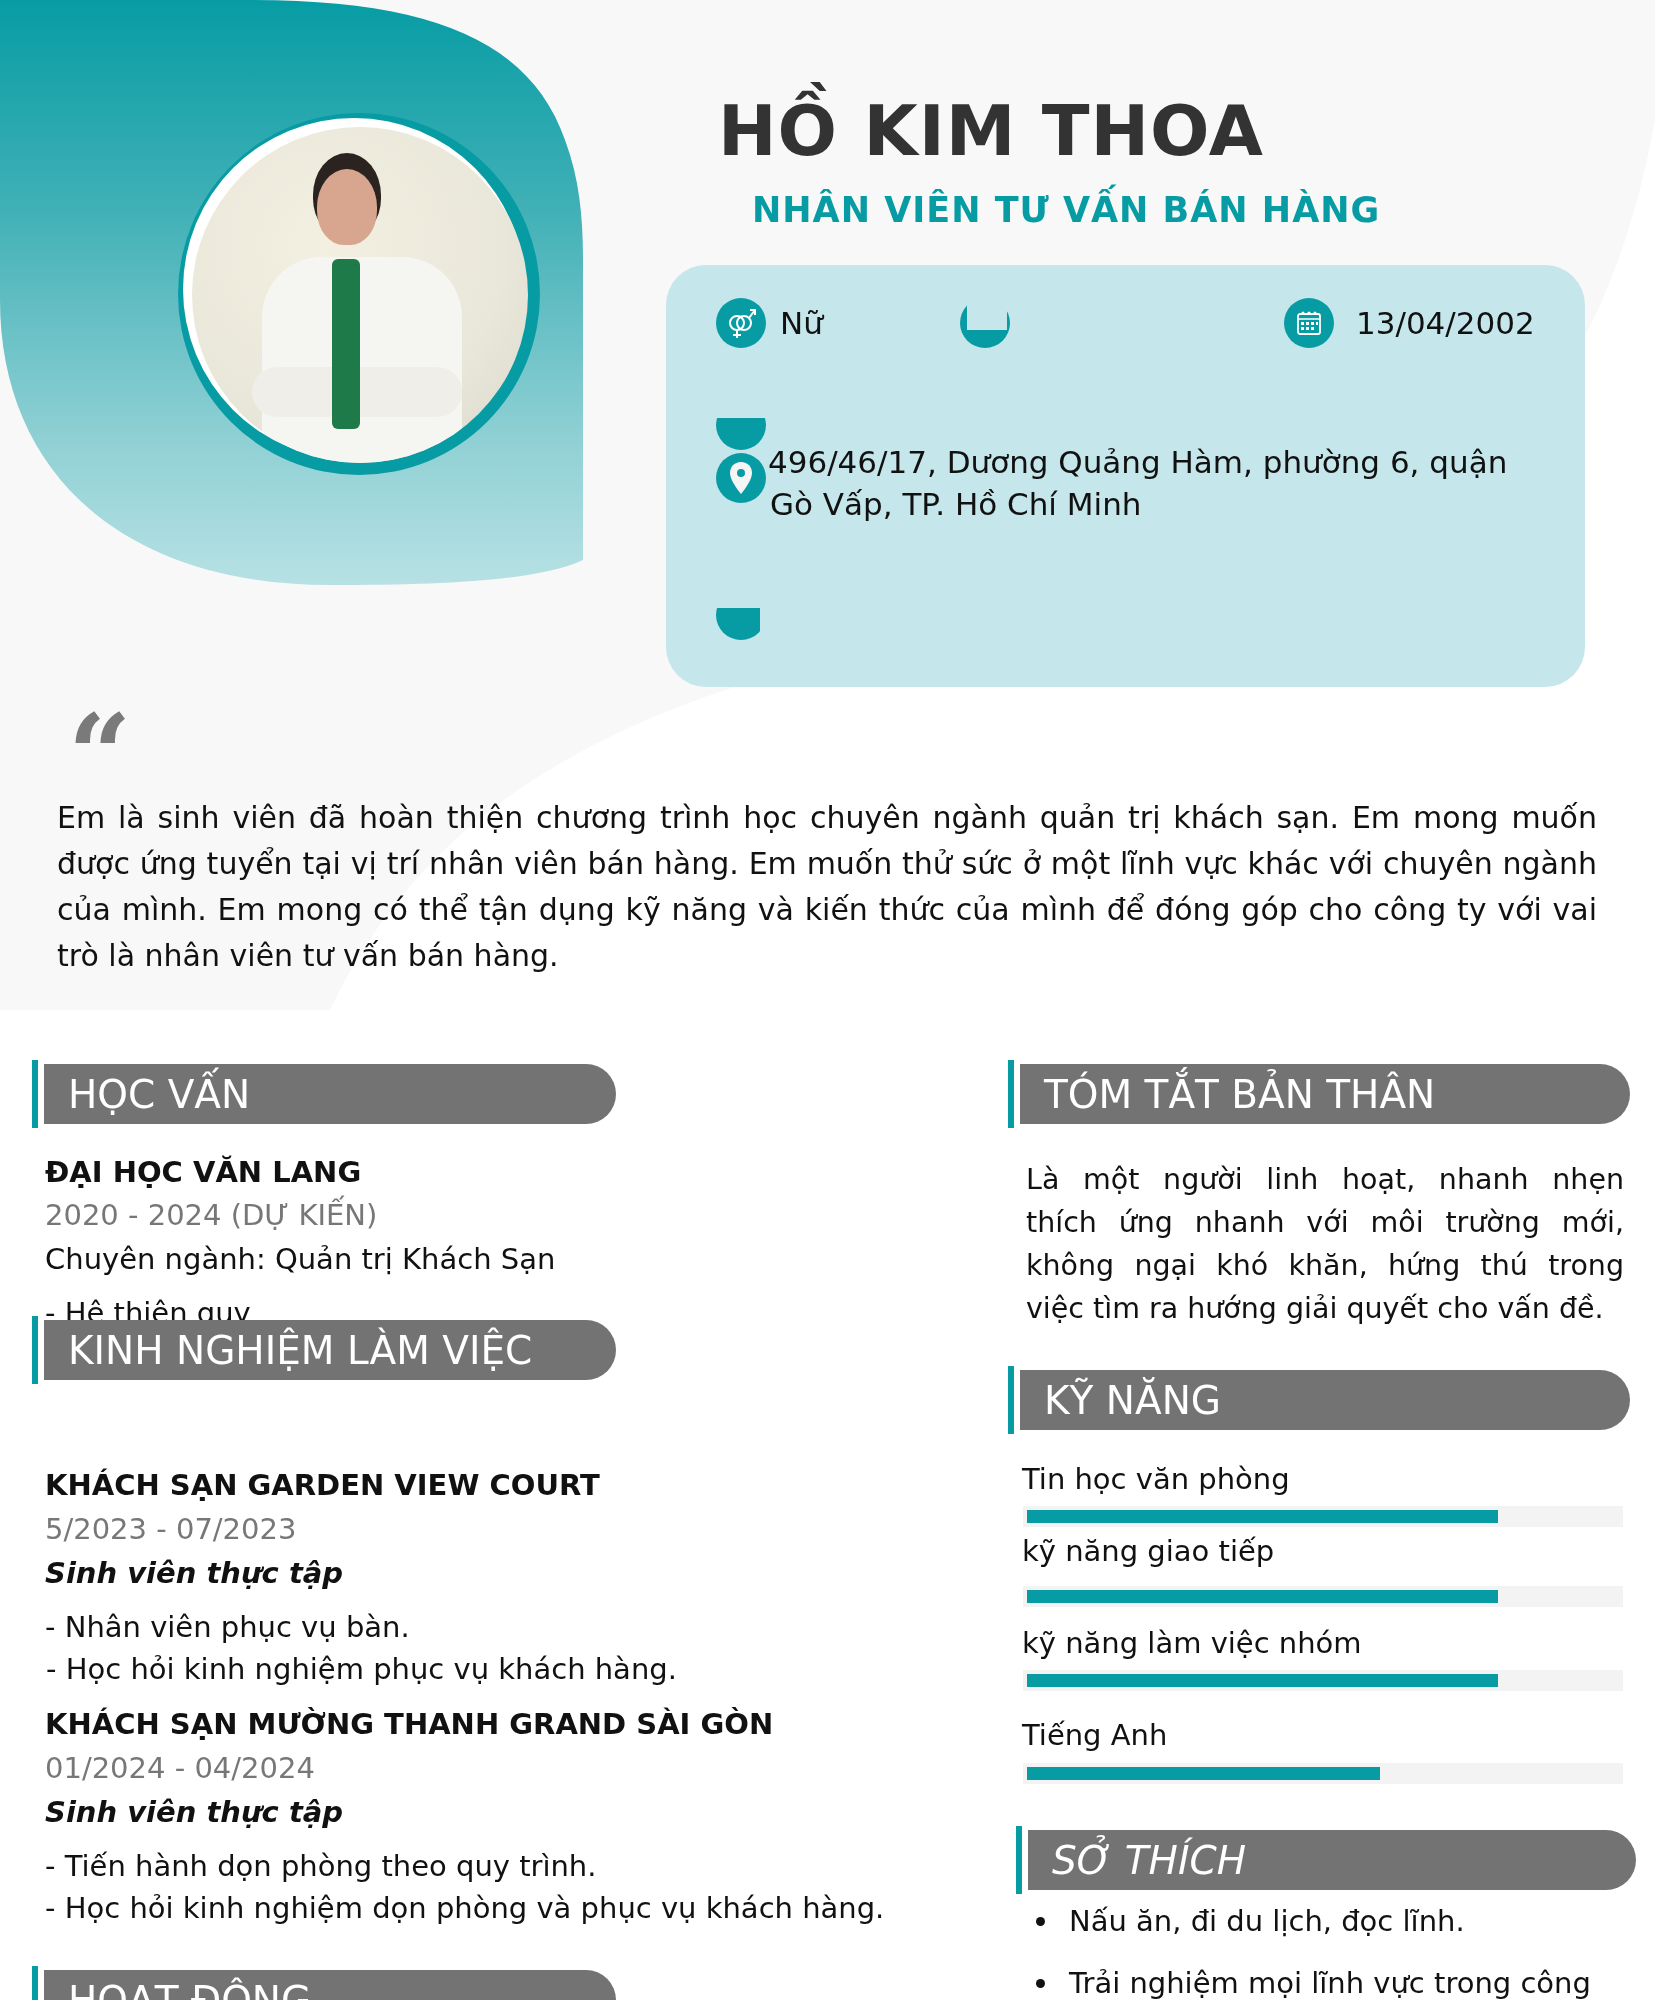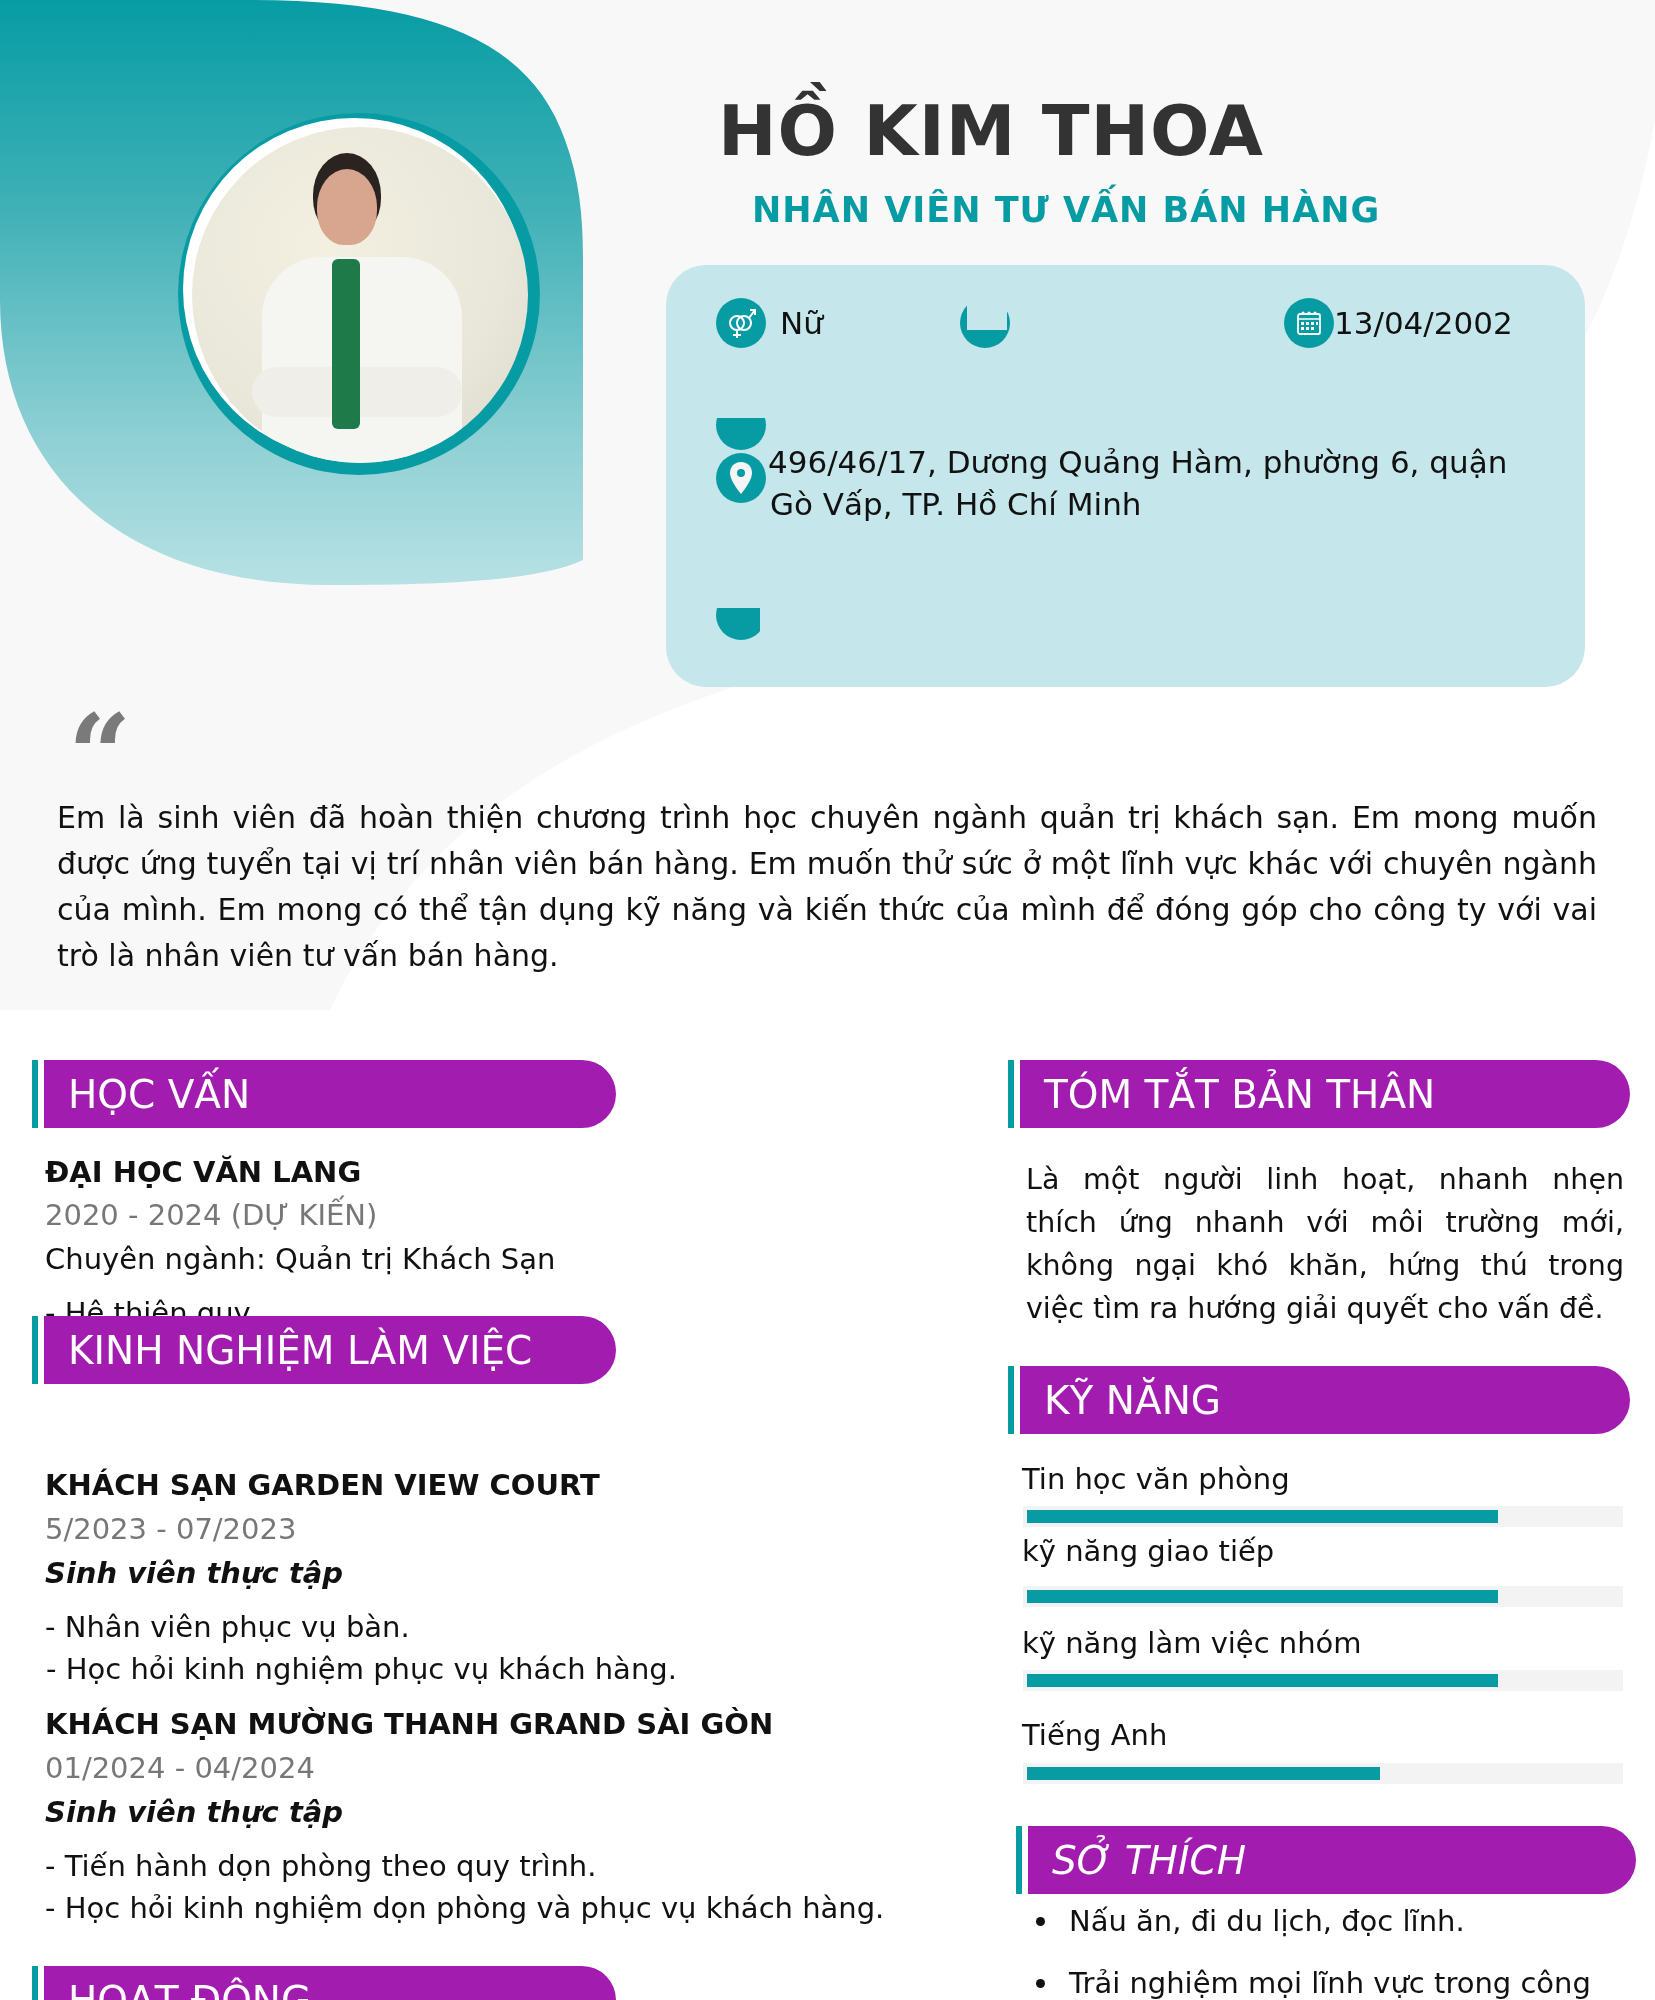--- a/index.html
+++ b/index.html
@@ -20,21 +20,21 @@
   .info-box { position:absolute; left:666px; top:265px; width:919px; height:422px; border-radius:40px; background:#c5e6ea; }
   .info-item { position:absolute; display:flex; align-items:center; font-size:31px; color:#111; }
   .icon-circle { width:50px; height:50px; border-radius:50%; background:#079ca4; display:flex; align-items:center; justify-content:center; color:#fff; flex:none; }
   .mask { position:absolute; background:#c5e6ea; }
 
   .quote-mark { position:absolute; left:68px; top:700px; font-size:110px; font-weight:bold; color:#7a7a7a; font-family:"DejaVu Serif", serif; line-height:1; }
   .summary { position:absolute; left:57px; top:795px; width:1540px; font-size:30px; line-height:46px; text-align:justify; color:#111; }
 
   .sec-head { position:absolute; height:68px; display:flex; align-items:center; }
   .sec-head .bar { width:6px; height:68px; background:#079ca4; margin-right:6px; }
-  .sec-head .pill { height:68px; background:#a21caf; border-radius:0 40px 40px 0; color:#fff; font-size:39px; display:flex; align-items:center; padding-left:24px; box-sizing:border-box; }
+  .sec-head .pill { height:60px; background:#737373; border-radius:0 40px 40px 0; color:#fff; font-size:39px; display:flex; align-items:center; padding-left:24px; box-sizing:border-box; }
 
   .txt { position:absolute; font-size:29px; color:#111; white-space:nowrap; }
   .bold { font-weight:bold; }
   .gray { color:#777; }
   .ital { font-style:italic; font-weight:bold; }
 
   .skill-track { position:absolute; height:21px; background:#f3f3f3; }
   .skill-fill { position:absolute; left:4px; top:4px; height:13px; background:#079ca4; }
   .hobby { position:absolute; font-size:29px; color:#111; display:flex; align-items:center; white-space:nowrap; }
   .hobby .dot { width:9px; height:9px; border-radius:50%; background:#111; margin-right:24px; }
@@ -93,21 +93,21 @@
           <rect x="22" y="14" width="2" height="3"></rect>
           <rect x="7" y="19" width="3" height="3"></rect>
           <rect x="12" y="19" width="3" height="3"></rect>
           <rect x="17" y="19" width="3" height="3"></rect>
         </g>
         <circle cx="9" cy="5" r="1.5" fill="#fff"></circle>
         <circle cx="15" cy="5" r="1.5" fill="#fff"></circle>
         <circle cx="21" cy="5" r="1.5" fill="#fff"></circle>
       </svg>
   </div>
-  <span style="">13/04/2002</span>
+  <span style="margin-left:22px;">13/04/2002</span>
 </div>
 
 <div class="info-item" style="left:716px; top:400px;">
   <div class="icon-circle"></div>
   <span style="margin-left:14px;"></span>
 </div>
 <div class="mask" style="left:700px; top:380px; width:280px; height:38px;"></div>
 
 <div class="info-item" style="left:716px; top:453px;">
   <div class="icon-circle">

